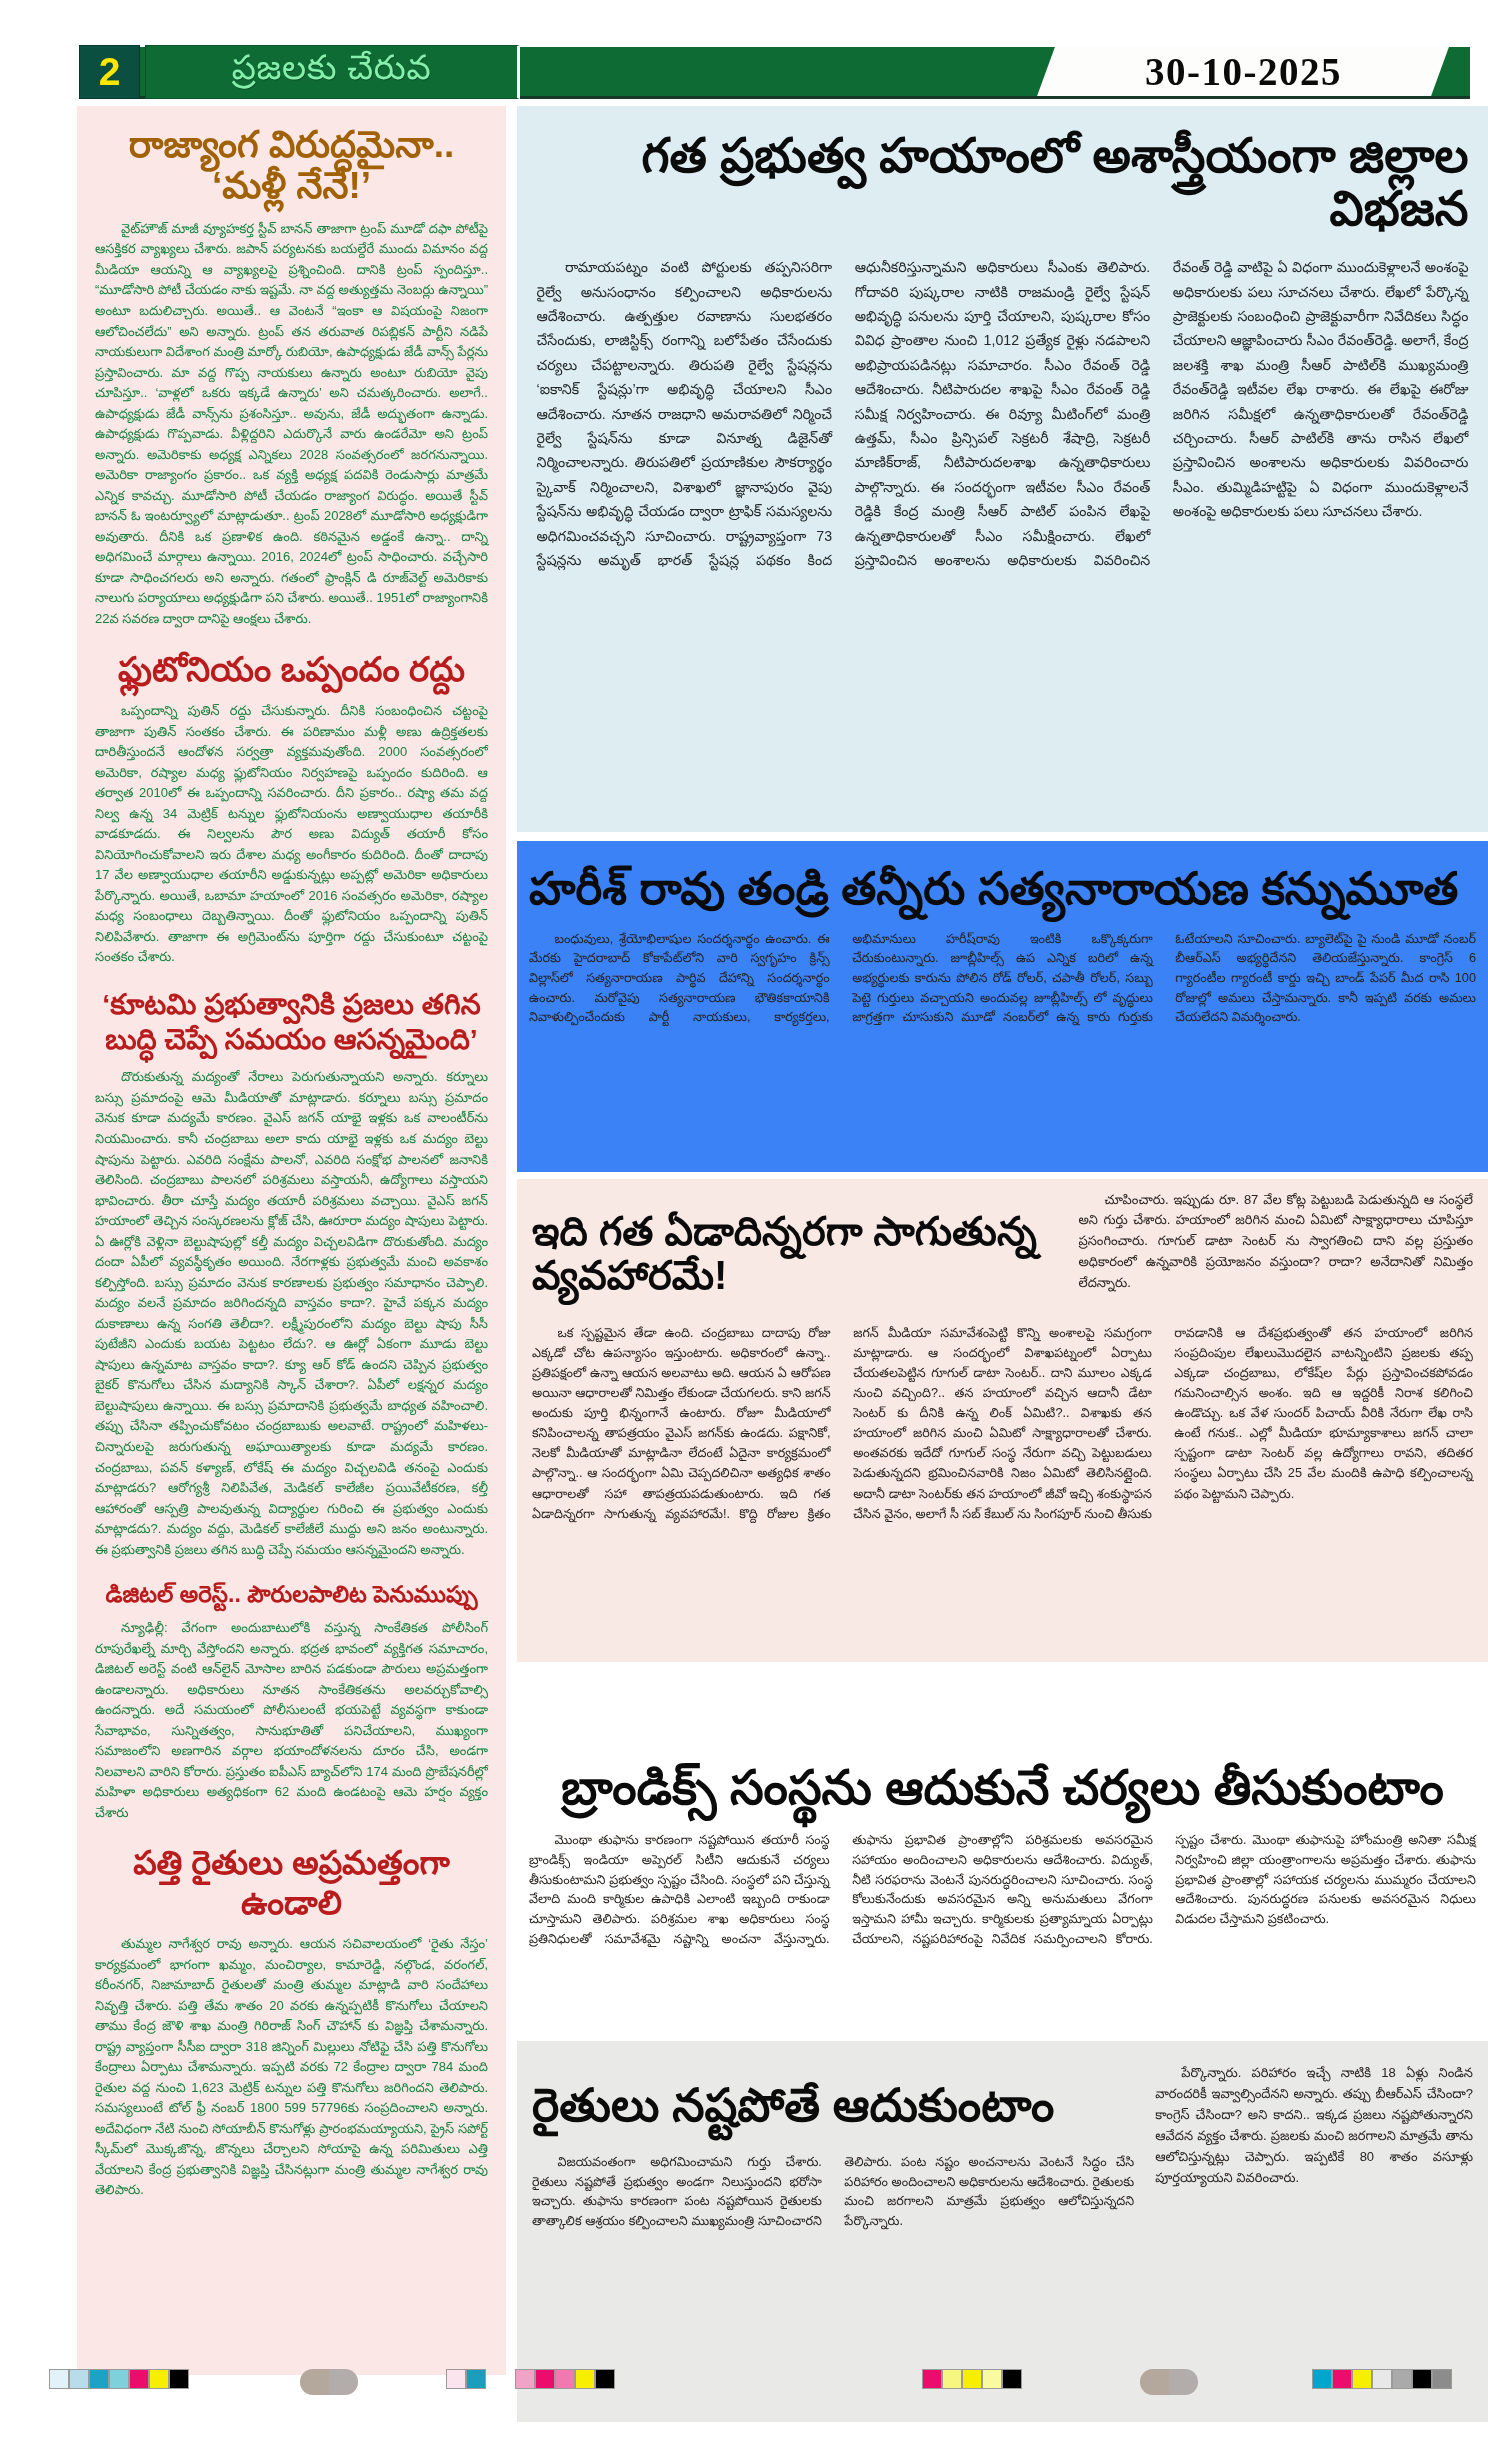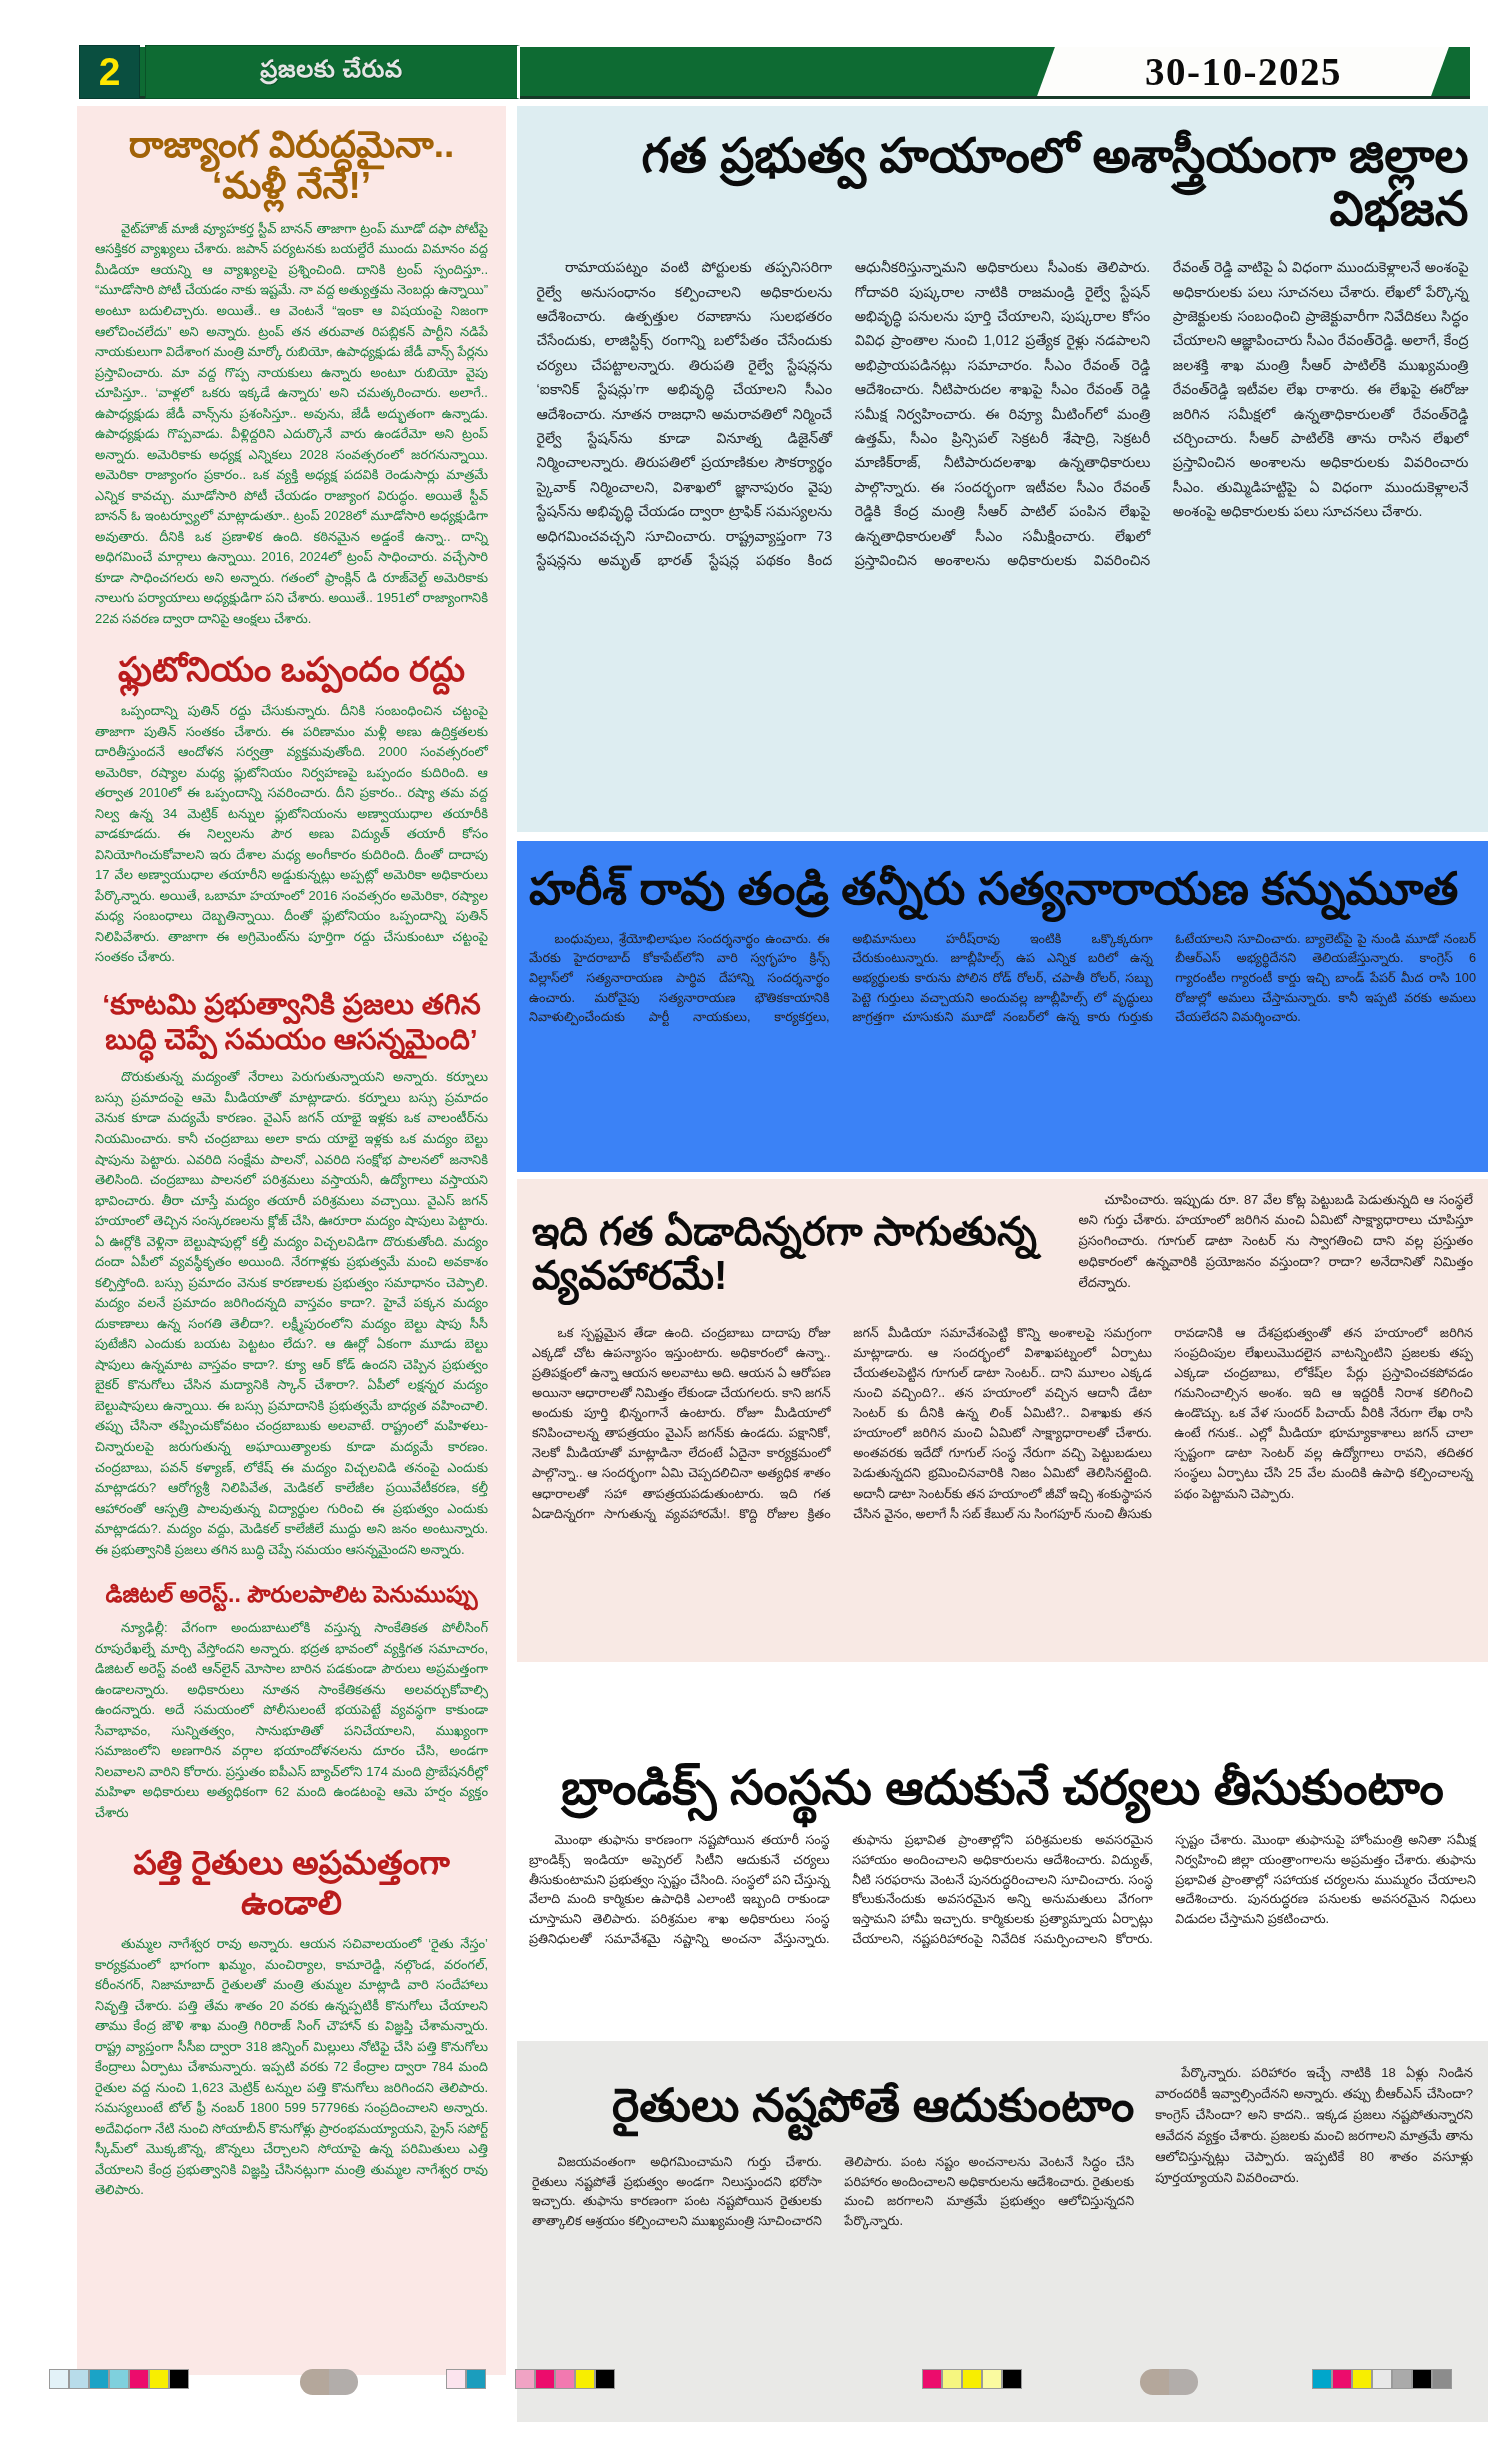--- a/index.html
+++ b/index.html
@@ -7,21 +7,21 @@
         font-family:"Liberation Sans","DejaVu Sans",sans-serif;color:#1c1c1c;}
   
   .hdr{position:absolute;left:79px;top:47px;width:1391px;height:49px;background:#0e6b33;
        border-bottom:3px solid #163a28;}
   .pagenum{position:absolute;left:0;top:-2.2px;width:61px;height:54px;background:#0a4f40;
        border:1.5px solid #083b30;box-sizing:border-box;display:flex;align-items:center;justify-content:center;}
   .pagenum span{color:#ffe700;font-size:39px;font-weight:bold;line-height:1;}
   .masthead{position:absolute;left:66px;top:-2.2px;height:54px;width:375px;background:#0e6b33;
        border:1.5px solid #0a5228;border-right:3.7px solid #ffffff;box-sizing:border-box;
        display:flex;align-items:center;justify-content:center;}
-  .masthead span{color:#e5e5e5;font-size:24px;font-weight:bold;letter-spacing:0.7px;
+  .masthead span{color:#86efac;font-size:34px;font-weight:normal;letter-spacing:0.7px;
        text-shadow:0.7px 0.7px 0 #0a4f26;}
   .date-wrap{position:absolute;left:967px;top:0;width:394px;height:49px;background:#fdfdfb;
        transform:skewX(-20deg);display:flex;align-items:center;justify-content:center;}
   .date-wrap span{transform:skewX(20deg);font-family:"Liberation Serif","DejaVu Serif",serif;
        font-size:39px;font-weight:bold;color:#0b0b0b;letter-spacing:1.5px;}
   
   .body-txt{text-align:justify;text-indent:2em;}
   
   .left-col{position:absolute;left:77px;top:106px;width:429px;height:2269px;background:#fbe8e6;
        box-sizing:border-box;padding:10.5px 18px;overflow:hidden;}
@@ -41,21 +41,21 @@
   .a-affair{left:517px;top:1179px;width:971px;height:483px;background:#f8e9e4;padding:10.5px 15px;}
   .a-affair .row1{display:flex;gap:19.5px;height:126px;}
   .a-affair h1{flex:0 0 56%;margin:19.5px 0 0 0;font-size:40px;line-height:1.1;color:#0b0b0b;}
   .a-affair .side{flex:1;font-size:13px;line-height:1.6;color:#26221f;text-align:justify;}
   .a-affair .cols{column-count:3;height:322px;margin-top:7.5px;font-size:12.7px;line-height:1.58;color:#26221f;}
   .a-brandix{left:517px;top:1736px;width:971px;height:367px;background:#ffffff;padding:4.5px 12px;}
   .a-brandix h1{margin:21px 0 18px 0;text-align:center;font-size:48px;line-height:1.08;color:#0b0b0b;}
   .a-brandix .cols{column-count:3;height:225px;font-size:12.7px;line-height:1.55;color:#26221f;}
   .a-farm{left:517px;top:2041px;width:971px;height:381px;background:#e9e9e7;padding:12px 15px;display:flex;gap:21px;}
   .a-farm .lt{flex:0 0 64%;}
-  .a-farm h1{margin:27px 0 22.5px 0;font-size:46px;line-height:1.1;color:#0b0b0b;text-align:right;}
+  .a-farm h1{margin:27px 0 22.5px 0;font-size:46px;line-height:1.1;color:#0b0b0b;}
   .a-farm .cols{column-count:2;height:187px;font-size:12.7px;line-height:1.55;color:#26221f;}
   .a-farm .side{flex:1;font-size:13px;line-height:1.62;color:#26221f;text-align:justify;padding-top:9px;}
   
   .marks{position:absolute;left:0;top:2369px;width:1488px;height:30px;}
   .mk-group{position:absolute;top:0;display:flex;}
   .mk-sq{width:20px;height:20px;border:0.7px solid #9a9a9a;box-sizing:border-box;}
   .mk-pill{position:absolute;top:0;width:58px;height:25.5px;border-radius:12.7px;overflow:hidden;display:flex;}
   .mk-pill div{flex:1;}
 </style>
 </head>

